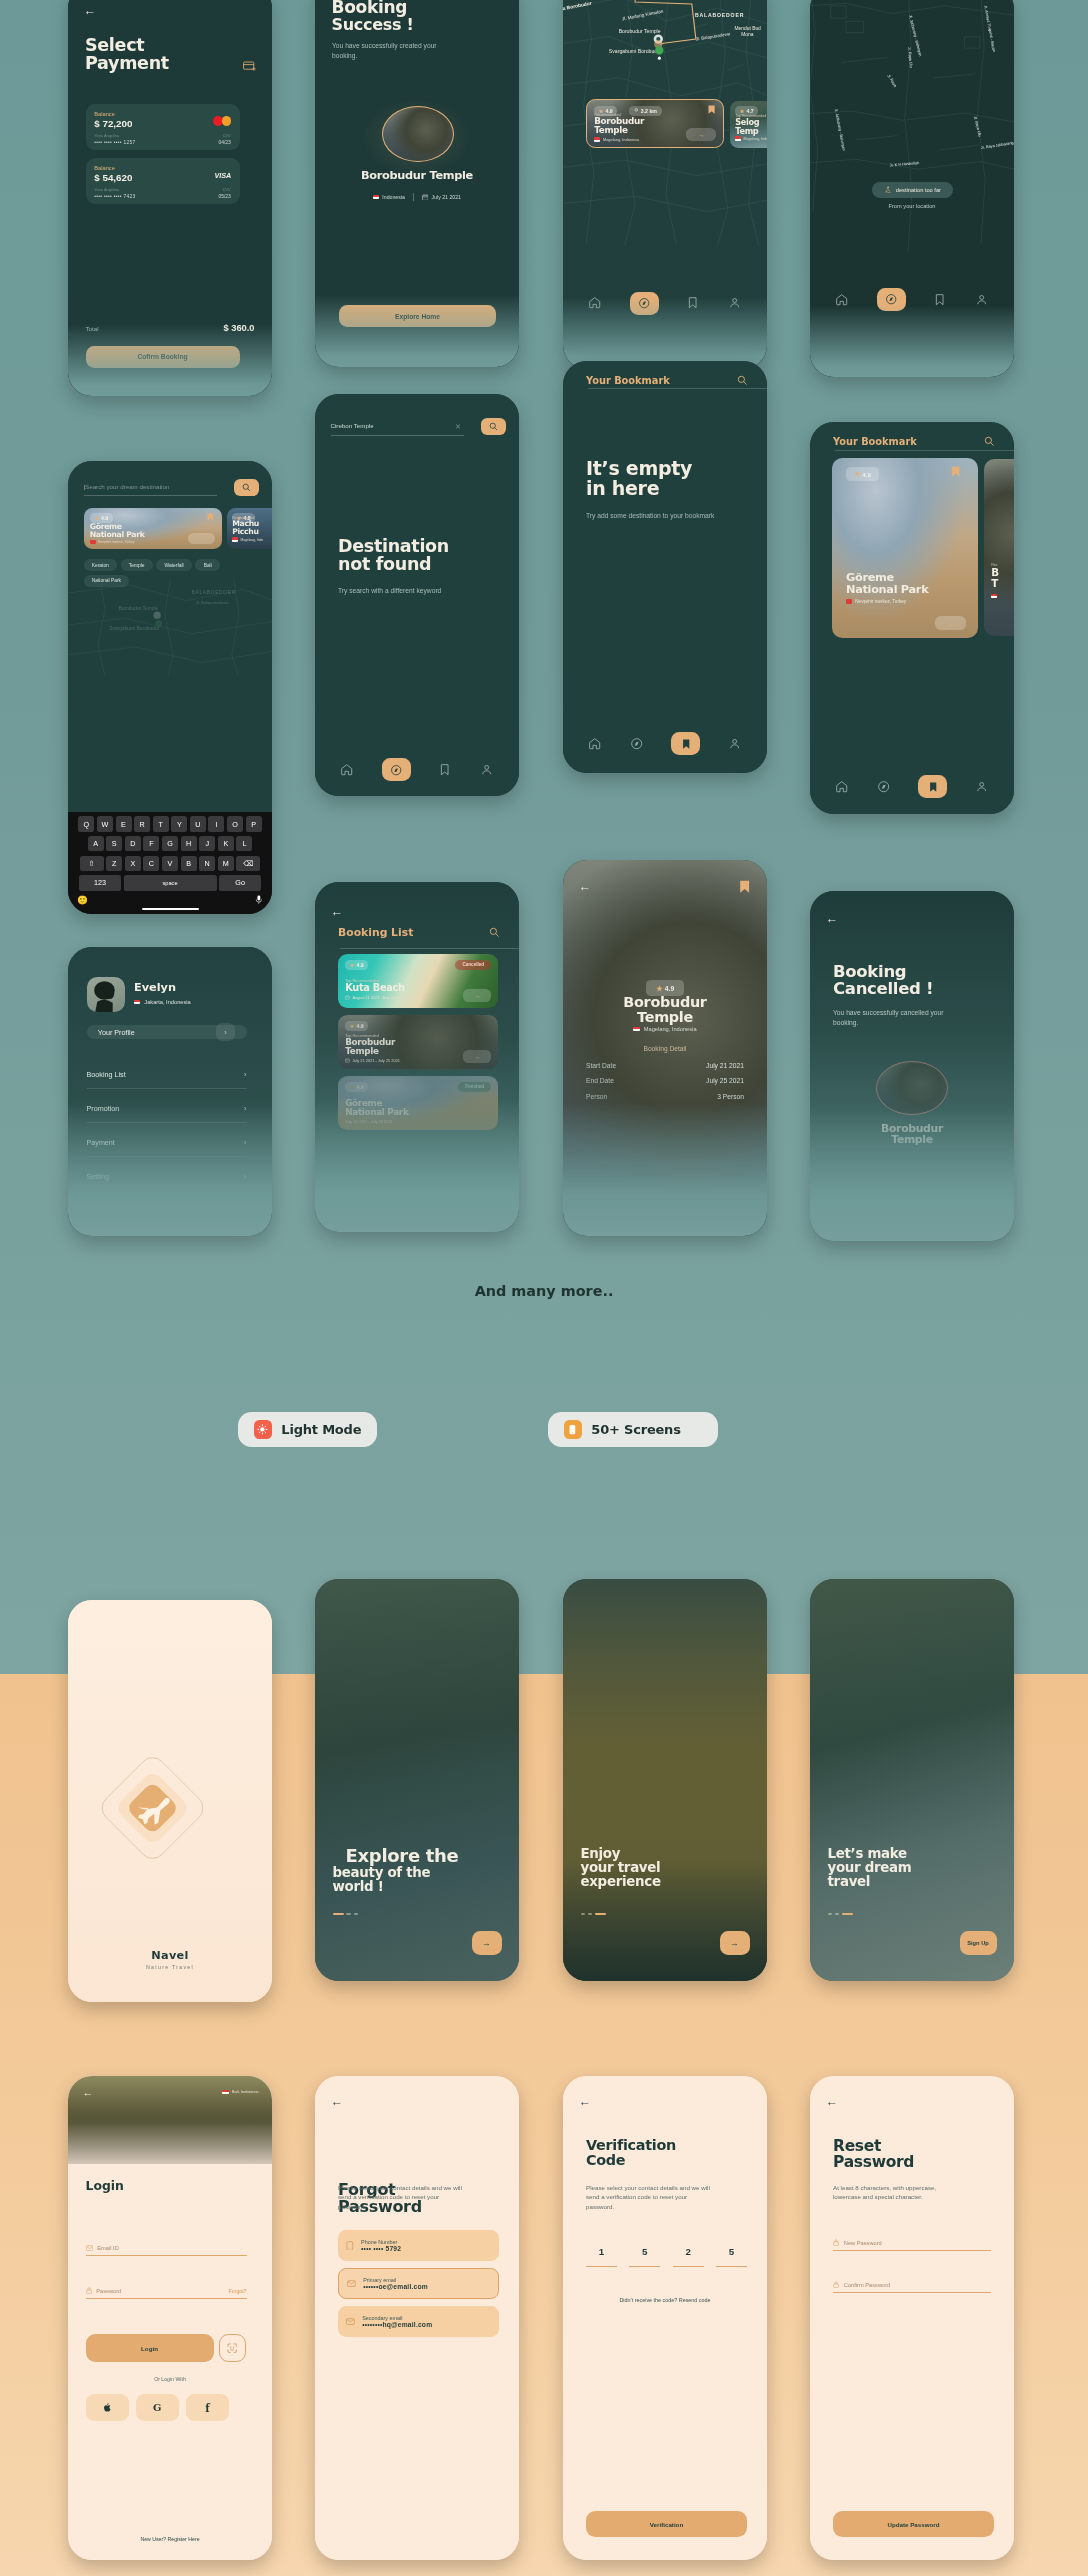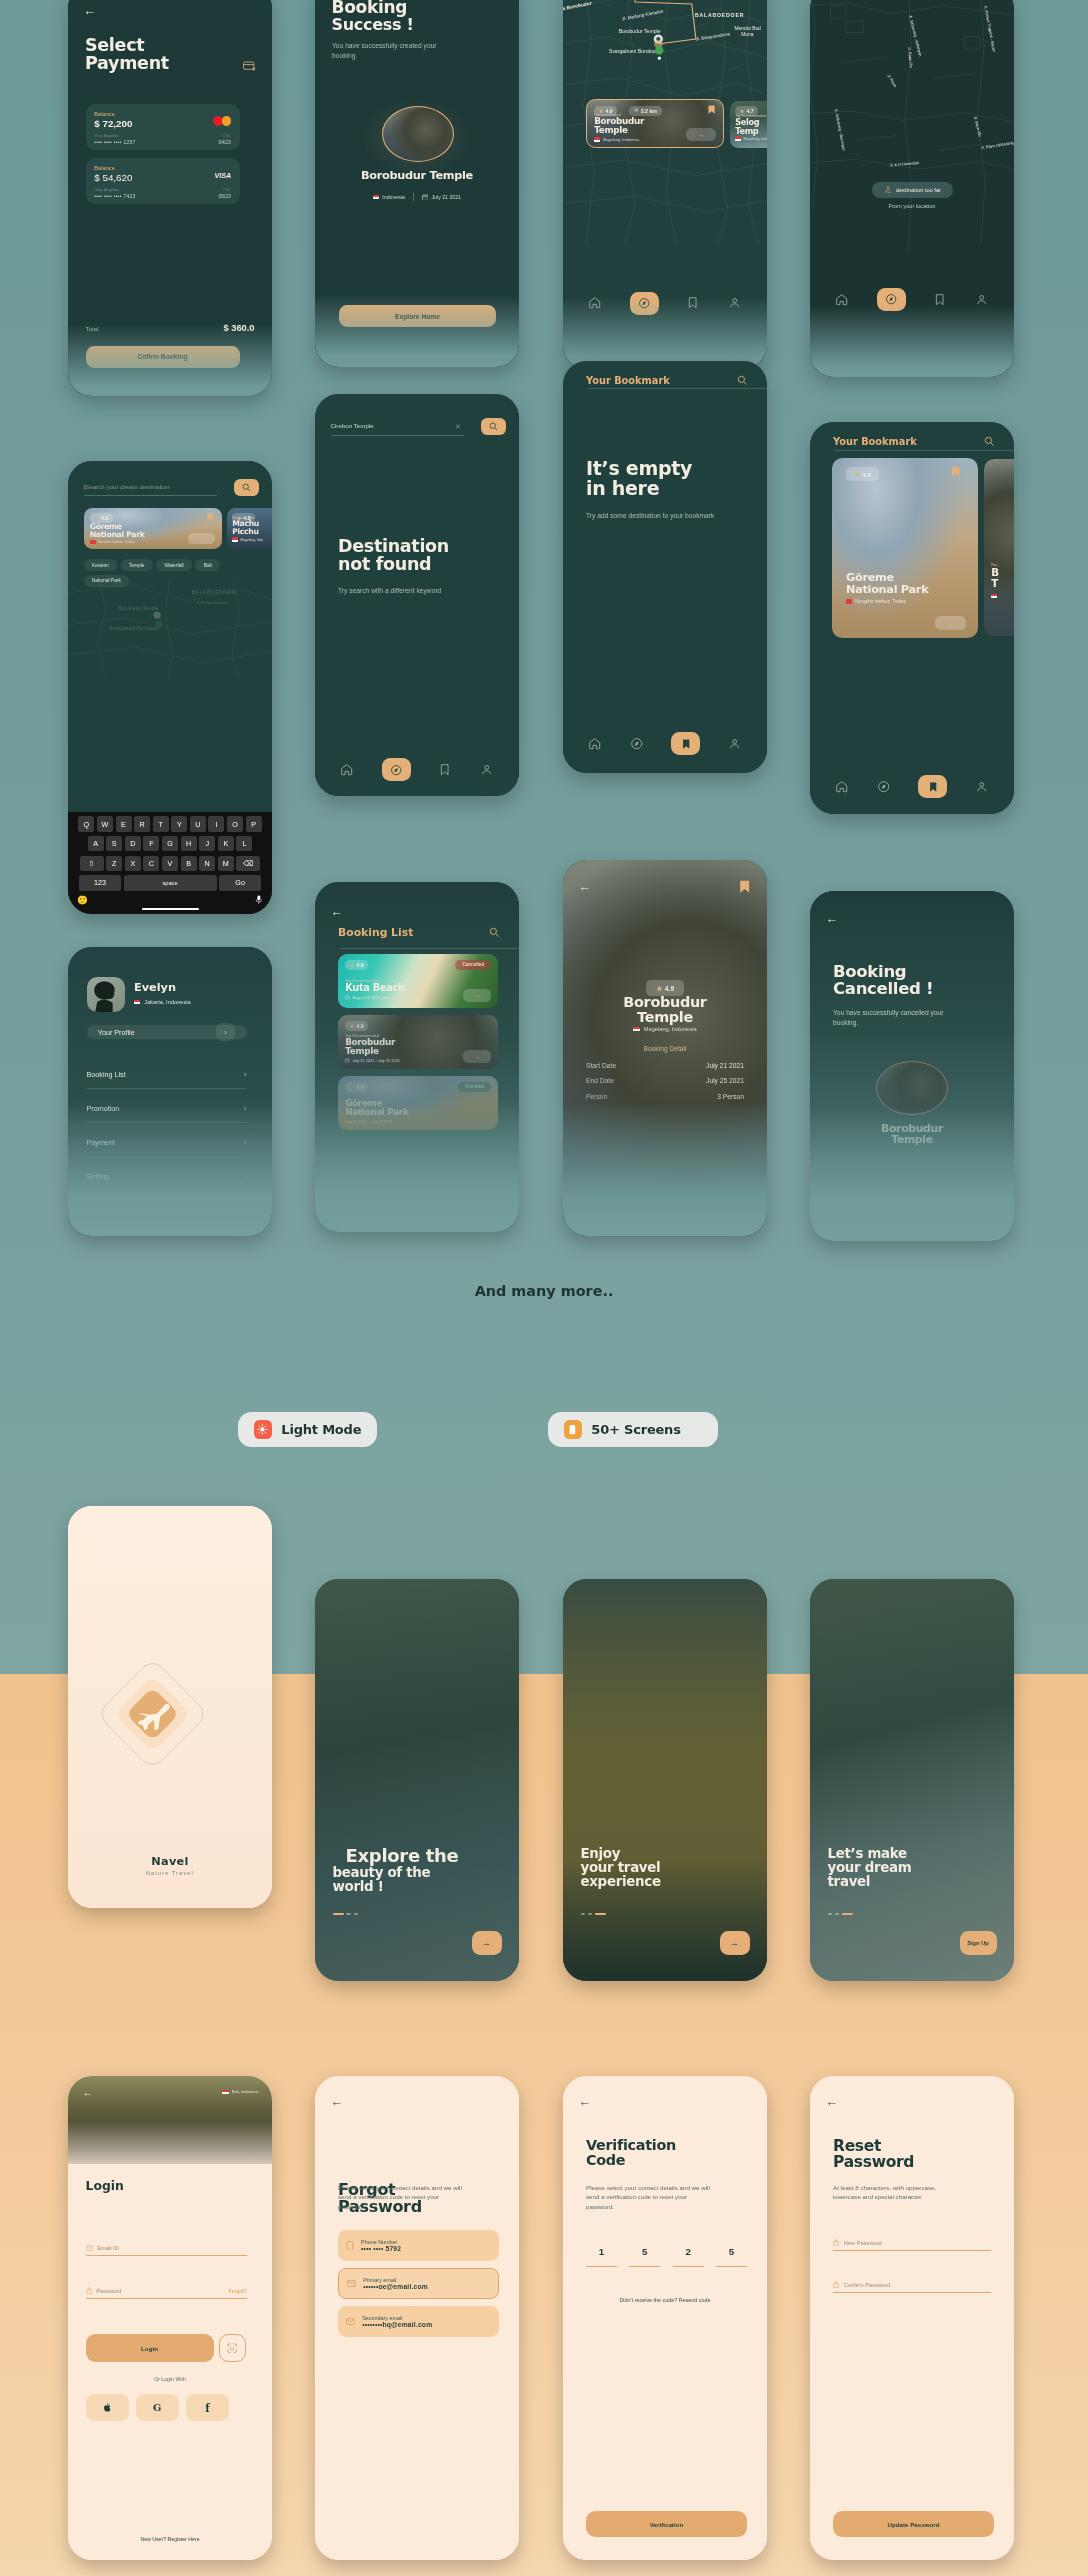--- a/index.html
+++ b/index.html
@@ -144,21 +144,21 @@
       <span style="display:inline-block;width:9.8px;height:9.8px;border-radius:50%;background:#f0a028;margin-left:-3.6px;"></span>
     </div>
     <div style="position:absolute;left:8.8px;bottom:12px;color:#6f8b87;font-size:3.9px;">Yona Angelina</div>
     <div style="position:absolute;left:8.8px;bottom:4.1px;color:#cfd9d4;font-size:4.9px;letter-spacing:0.3px;">••••  ••••  ••••  1257</div>
     <div style="position:absolute;right:8.8px;bottom:12px;color:#6f8b87;font-size:3.9px;">CVV</div>
     <div style="position:absolute;right:8.8px;bottom:4.1px;color:#cfd9d4;font-size:4.9px;">04/23</div>
   </div>
 
   <div style="position:absolute;left:17.5px;top:174px;width:154px;height:46px;background:#2a4a46;border-radius:9.3px;padding:7.7px 8.8px;">
     <div style="color:#e5b078;font-size:5.7px;">Balance</div>
-    <div style="color:#f4efe5;font-size:9.8px;font-weight:400;margin-top:1px;">$ 54,620</div>
+    <div style="color:#f4efe5;font-size:9.8px;font-weight:700;margin-top:1px;">$ 54,620</div>
     <div style="position:absolute;right:8.2px;top:13.4px;color:#f4efe5;font-size:7.2px;font-weight:800;font-style:italic;">VISA</div>
     <div style="position:absolute;left:8.8px;bottom:12px;color:#6f8b87;font-size:3.9px;">Yona Angelina</div>
     <div style="position:absolute;left:8.8px;bottom:4.1px;color:#cfd9d4;font-size:4.9px;letter-spacing:0.3px;">••••  ••••  ••••  7423</div>
     <div style="position:absolute;right:8.8px;bottom:12px;color:#6f8b87;font-size:3.9px;">CVV</div>
     <div style="position:absolute;right:8.8px;bottom:4.1px;color:#cfd9d4;font-size:4.9px;">05/23</div>
   </div>
 
   <div style="position:absolute;left:17.5px;bottom:64px;color:#9eb0ac;font-size:6.2px;">Total</div>
   <div style="position:absolute;right:17.5px;bottom:63px;color:#f4efe5;font-size:9.3px;font-weight:700;">$ 360.0</div>
   <div class="pill-btn" style="position:absolute;left:17.5px;bottom:28px;width:154px;height:21.6px;">Cofirm Booking</div>
@@ -809,21 +809,21 @@
 <div class="banner-btn" style="left:548px; top:1412px; position:absolute; width:170px;">
   <span class="sq-ic" style="background:#efa23f;">
     <svg width="8.8" height="11.3" viewBox="0 0 18 24">
         <rect x="3" y="2" width="12" height="20" rx="3.4" fill="#fff"></rect>
         <circle cx="9" cy="18.6" r="1.2" fill="#efa23f"></circle>
       </svg>
   </span>
   <span class="lbl">50+ Screens</span>
 </div>
 
-<div class="phone lt" style="left:68px; top:1506px; height:402px; background:#fceadb;">
+<div class="phone lt" style="left:68px; top:1600px; height:402px; background:#fceadb;">
  <div class="screen" style="background:linear-gradient(180deg,#fdeedf 0%,#fbe6d3 100%);">
   <svg style="position:absolute;left:25px;top:149px;" width="155" height="118" viewBox="0 0 300 230">
     <rect x="38" y="38" width="154" height="154" rx="26" transform="rotate(45 115 115)" fill="none" stroke="#d9b894" stroke-width="1.2"></rect>
     <rect x="62" y="62" width="106" height="106" rx="22" transform="rotate(45 115 115)" fill="#f8dcbd" opacity=".75"></rect>
     <rect x="78" y="78" width="74" height="74" rx="17" transform="rotate(45 115 115)" fill="#e5ae72"></rect>
     <path d="M100 118 l24 -4 l14 -16 q5 -5 9 -1 q4 4 -1 9 l-16 14 l-4 24 l-7 3 l-1 -21 l-12 10 l-1 8 l-6 2 l-3 -9 l-9 -3 l2 -6 l8 -1 l10 -12 l-21 -1 z" fill="#fdf2e4"></path>
   </svg>
   <div style="position:absolute;left:0;right:0;bottom:32px;text-align:center;">
     <div style="font-family:'DejaVu Sans',sans-serif;font-weight:bold;font-size:11.3px;color:#1f3b39;letter-spacing:0.3px;"><span>Navel</span></div>
     <div style="font-size:5.2px;color:#6d7f7b;letter-spacing:1.3px;margin-top:2.1px;">Nature Travel</div>

